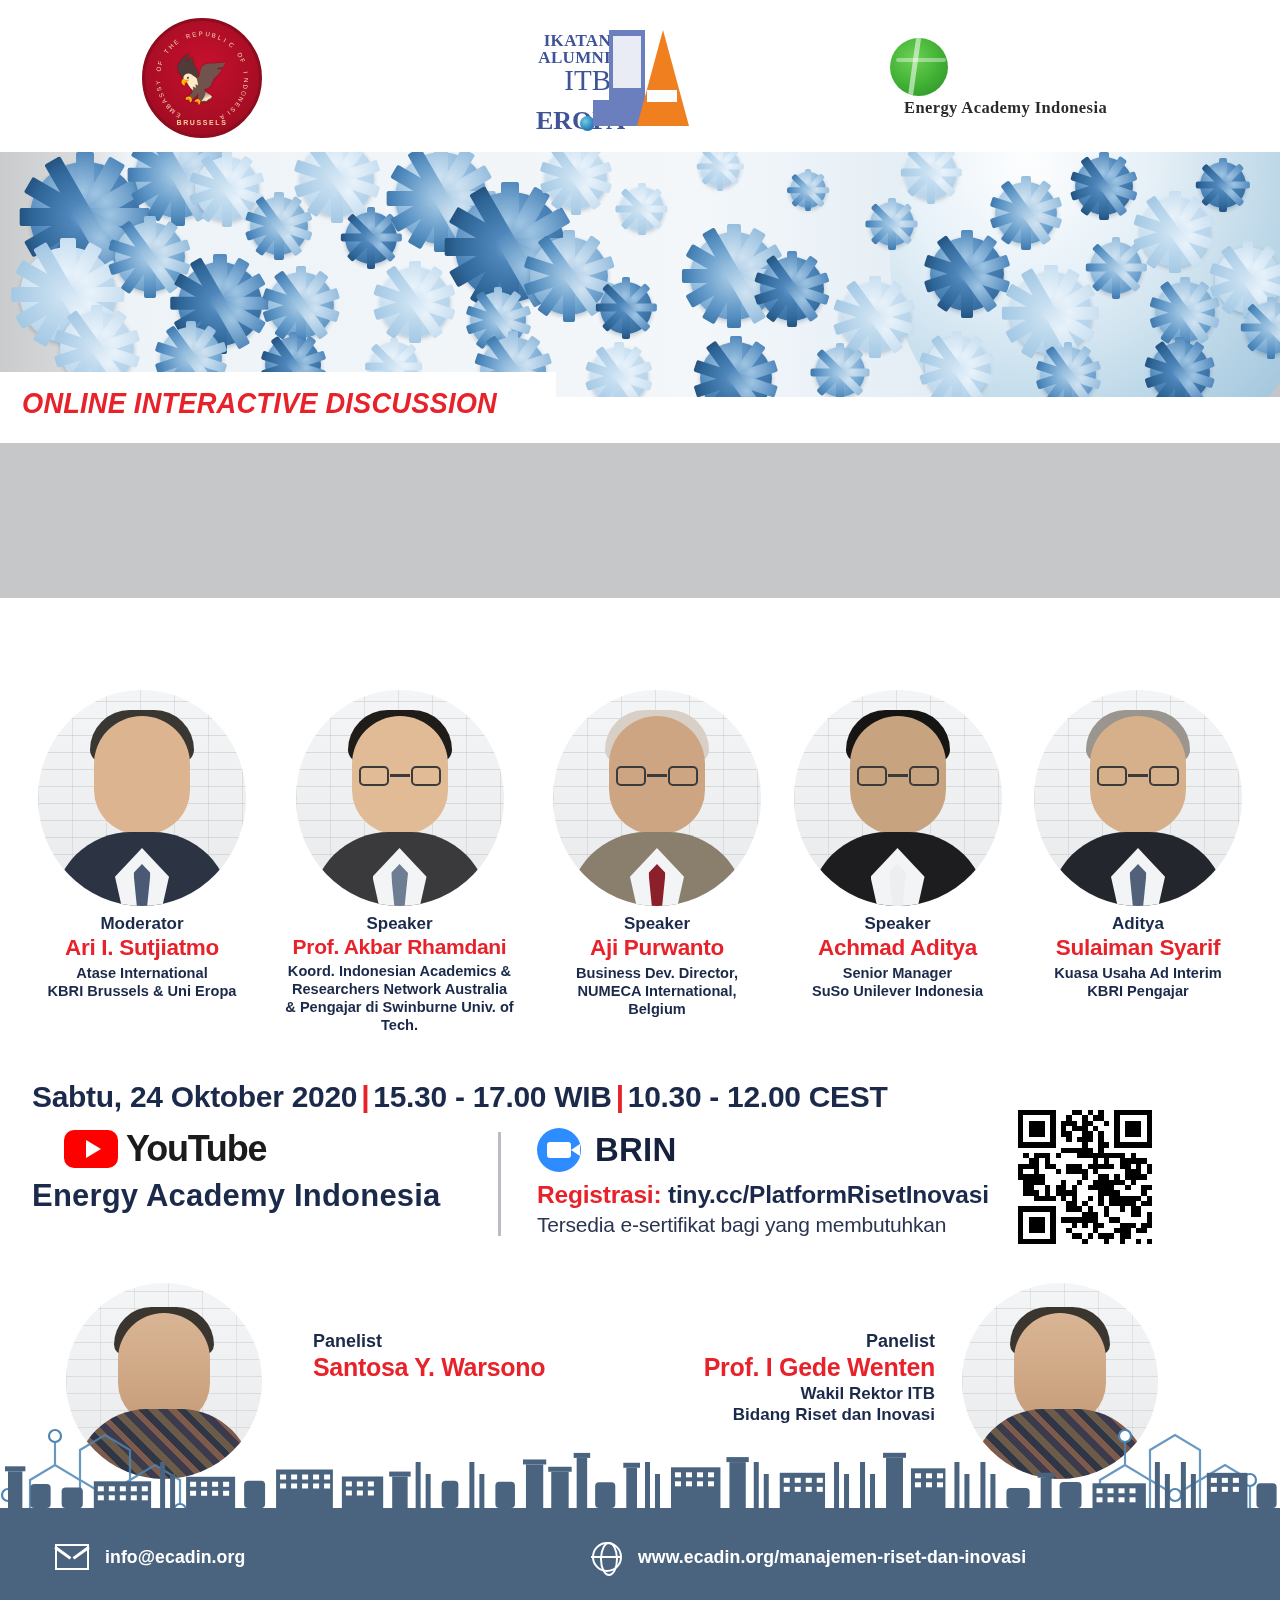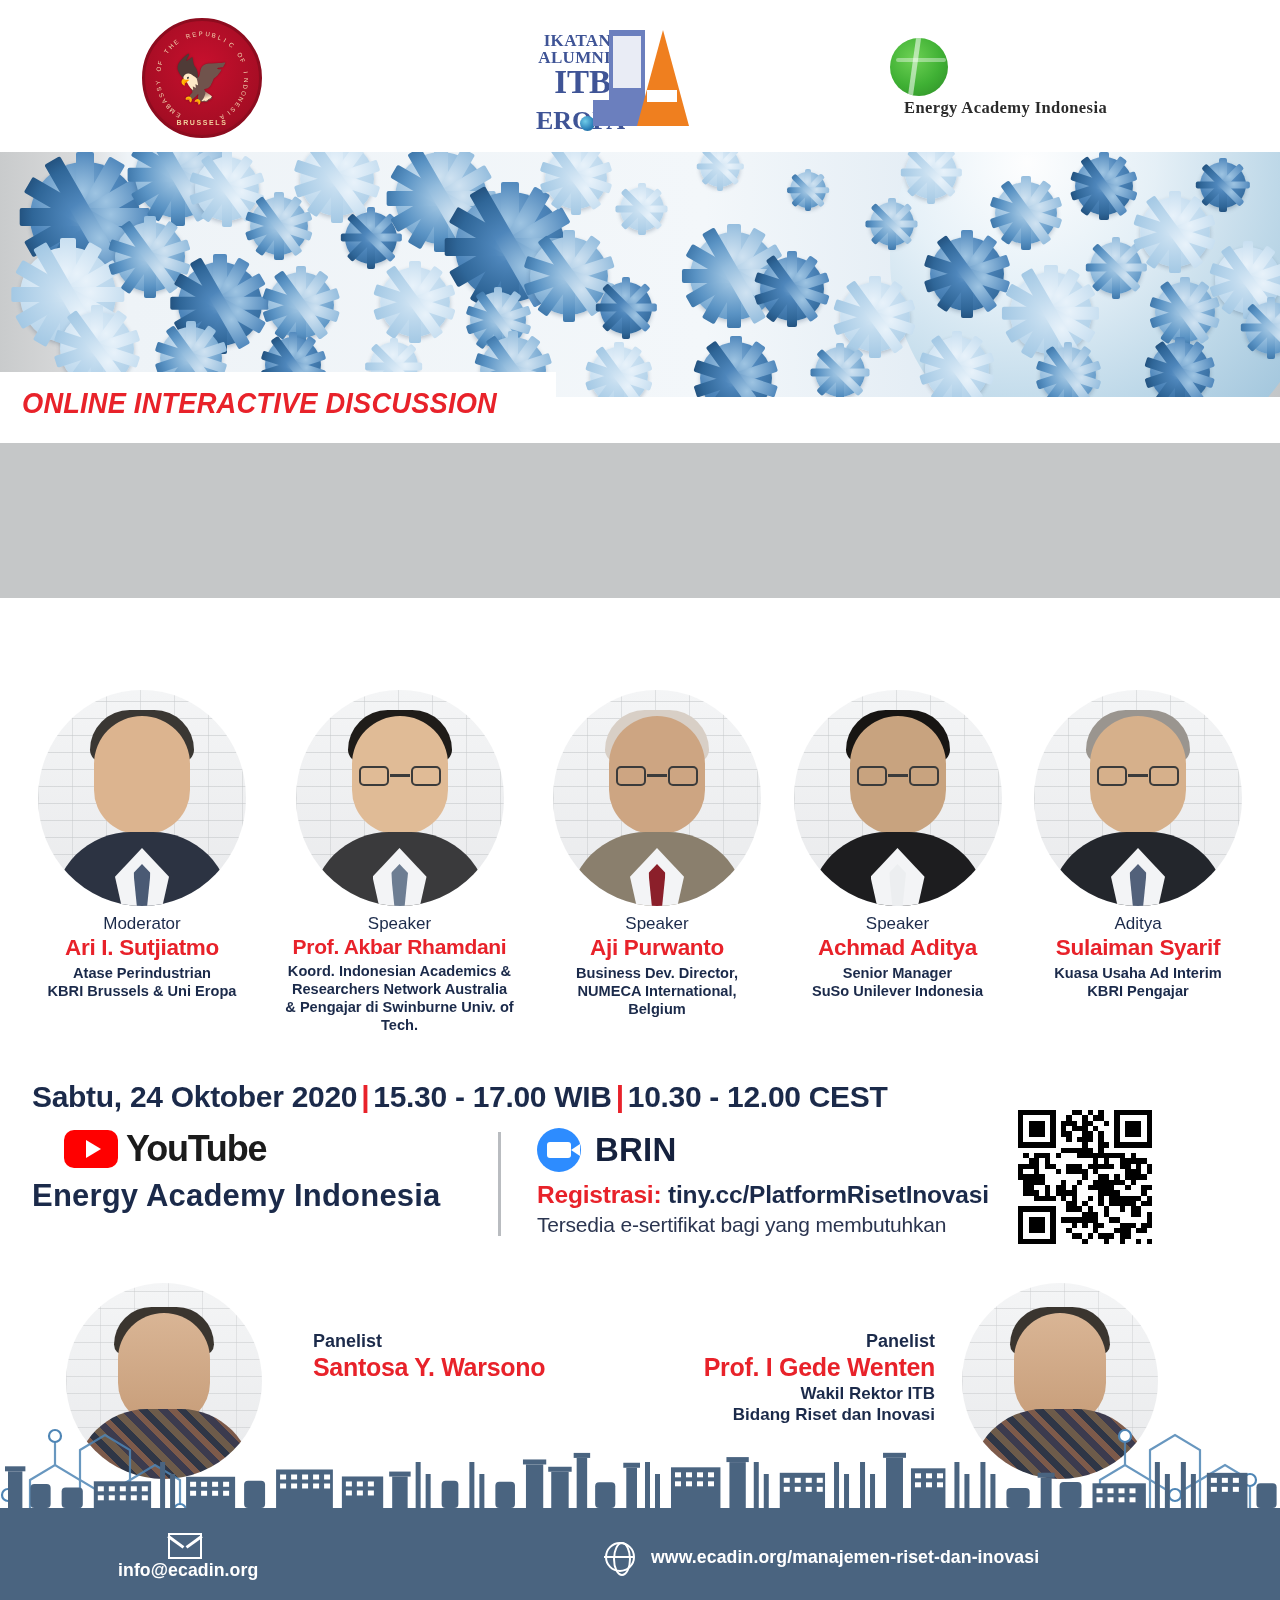--- a/index.html
+++ b/index.html
@@ -49,21 +49,21 @@
   .logo-iaitb {
     position: absolute; left: 505px; top: 28px; width: 190px; height: 105px;
   }
   .logo-iaitb .words {
     position: absolute; left: 10px; top: 4px; width: 96px;
     color: #3f5496; font-family: "Liberation Serif", serif;
     text-align: right; line-height: 1.02;
   }
   .logo-iaitb .w-ikatan { font-size: 17px; font-weight: bold; letter-spacing: .3px;}
   .logo-iaitb .w-alumni { font-size: 17px; font-weight: bold; letter-spacing: .3px;}
-  .logo-iaitb .w-itb { font-size: 33px; font-weight: bold; line-height: .96; }
+  .logo-iaitb .w-itb { font-size: 29px; font-weight: normal; line-height: .96; }
   .logo-iaitb .w-eropa {
     position: absolute; left: 10px; top: 78px; width: 110px;
     font-size: 26px; font-weight: bold; color: #3f5496;
     font-family: "Liberation Serif", serif; text-align: right;
   }
   .logo-iaitb .globe-o {
     position: absolute; left: 75px; top: 88px; width: 15px; height: 15px;
     border-radius: 50%;
     background: radial-gradient(circle at 35% 35%, #6fcbe8 0%, #2a7fb8 60%, #1c5c88 100%);
   }
@@ -229,21 +229,21 @@
   .spk .photo .glasses i {
     position: absolute; top: 0; width: 30px; height: 20px;
     border: 2.5px solid #3b3b3b; border-radius: 5px;
   }
   .spk .photo .glasses i:first-child { left: 0; }
   .spk .photo .glasses i:last-child { right: 0; }
   .spk .photo .glasses::after {
     content:""; position:absolute; left:31px; top:8px; width:20px; height:2.5px; background:#3b3b3b;
   }
   .spk .role {
-    font-size: 17px; font-weight: normal; color: #1b2a4a; line-height: 1.2;
+    font-size: 17px; font-weight: bold; color: #1b2a4a; line-height: 1.2;
   }
   .spk .name {
     font-size: 22.5px; font-weight: bold; color: #e8222a; line-height: 1.18; margin-top: 1px;
     letter-spacing: -.3px;
   }
   .spk .aff {
     font-size: 14.6px; font-weight: bold; color: #1b2a4a; line-height: 1.24; margin-top: 2px;
   }
   .spk.wide .name { font-size: 21px; }
   .spk.wide { width: 262px; }
@@ -804,21 +804,21 @@
           <div class="hair" style="background:#3a3733"></div>
           <div class="face" style="background:linear-gradient(180deg,#dcb48f 0%, #dcb48f 100%)"></div>
 
           <div class="body" style="background:#2c3342"></div>
           <div class="shirt"></div>
           <div class="tie" style="background:#4a5a74"></div>
         </div>
         <div class="role">Moderator</div>
         <div class="name">Ari I. Sutjiatmo</div>
         <div class="aff">
-          <div>Atase Perindustrian</div>
+          <div>Atase International</div>
           <div>KBRI Brussels &amp; Uni Eropa</div>
         </div>
       </div>
       <div class="spk wide">
         <div class="photo">
           <div class="hair" style="background:#1f1c19"></div>
           <div class="face" style="background:linear-gradient(180deg,#e0bb96 0%, #e0bb96 100%)"></div>
           <div class="glasses">
             <i></i>
             <i></i>
@@ -1429,21 +1429,21 @@
           <rect fill="#fff" x="1232.8652983200109" y="27.847973940357555" width="6" height="5"></rect>
           <rect fill="#fff" x="1210.8652983200109" y="36.847973940357555" width="6" height="5"></rect>
           <rect fill="#fff" x="1221.8652983200109" y="36.847973940357555" width="6" height="5"></rect>
           <rect fill="#fff" x="1232.8652983200109" y="36.847973940357555" width="6" height="5"></rect>
           <rect x="1256.452485419555" y="33.3550077319867" width="20.14653344645469" height="24.644992268013297" rx="4"></rect>
         </g>
       </svg></div>
 
   <div class="footer">
     <div class="footer-inner">
-      <div class="f-item" style="margin-left:118px;flex-direction:column;">
+      <div class="f-item" style="margin-left:55px;">
         <div class="mail-ico">
             <i></i>
           </div>
         <div class="txt">info@ecadin.org</div>
       </div>
       <div class="f-item" style="margin-left:336px;">
         <div class="globe-ico"></div>
         <div class="txt">www.ecadin.org/manajemen-riset-dan-inovasi</div>
       </div>
     </div>

